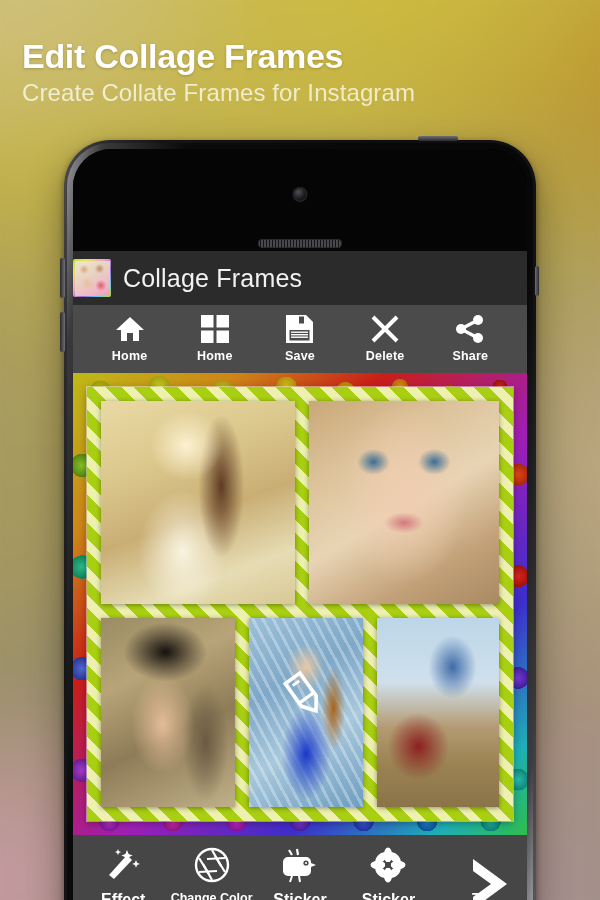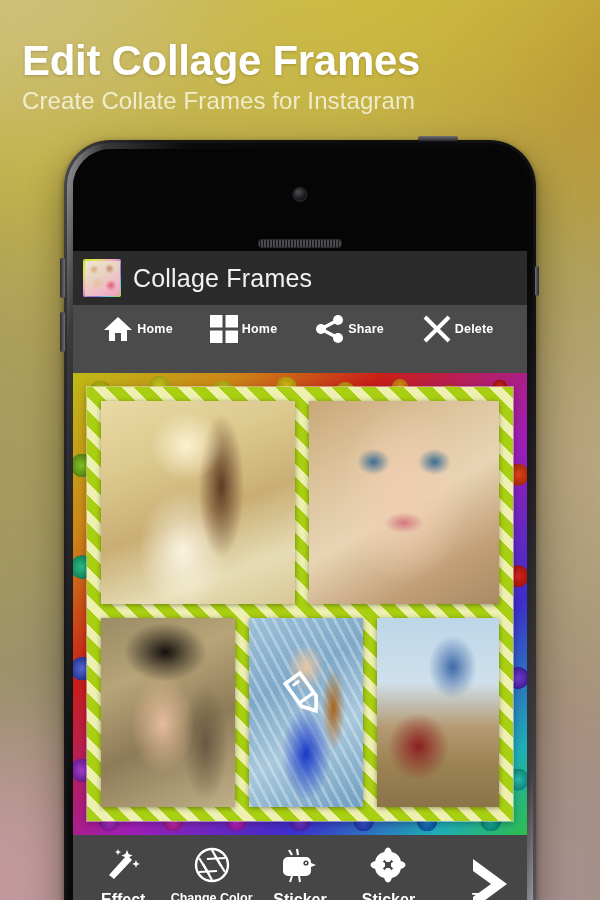--- a/index.html
+++ b/index.html
@@ -25,21 +25,21 @@
       radial-gradient(ellipse 340px 300px at 6% 92%, #c79ba4 0%, rgba(199,155,164,0) 66%),
       radial-gradient(ellipse 420px 300px at 55% 99%,#b98fa0 0%, rgba(185,143,160,0) 66%),
       radial-gradient(ellipse 340px 320px at 98% 95%,#9f8f86 0%, rgba(159,143,134,0) 66%),
       linear-gradient(165deg, #cdc078 0%, #c2b24a 22%, #a89a55 45%, #9a8f6a 62%, #a8907f 80%, #b093a0 100%);
     filter: blur(26px);
   }
 
   
   .promo { position: absolute; left: 22px; top: 38px; z-index: 6; }
   .promo-title {
-    font-size: 42px; font-weight: bold; color: #ffffff;
+    font-size: 34px; font-weight: bold; color: #ffffff;
     letter-spacing: -0.3px; line-height: 1.08;
     text-shadow: 0 1px 3px rgba(60,50,10,0.28);
   }
   .promo-sub {
     margin-top: 5px;
     font-size: 24px; font-weight: 300; color: rgba(255,255,248,0.74);
     letter-spacing: 0.1px; line-height: 1.1; white-space: nowrap;
   }
 
   
@@ -94,21 +94,21 @@
     width: 84px; height: 9px; border-radius: 5px;
     background: repeating-linear-gradient(90deg,#4a4a4e 0 1.5px,#141416 1.5px 3px);
     box-shadow: inset 0 0 0 1px #2a2a2d;
   }
 
   
   .screen { position: relative; height: 684px; background: #3f3f3f; overflow: hidden; }
 
   .appbar {
     height: 54px; background: #2b2b2b;
-    display: flex; align-items: center; padding-left: 10px; gap: 12px;
+    display: flex; align-items: center; gap: 12px;
   }
   .app-icon {
     width: 38px; height: 38px; flex: none; border-radius: 2px;
     padding: 1.5px;
     background: linear-gradient(135deg,#b8e02a 0%,#e8e45a 18%,#f0a8c8 40%,#9b6bd8 62%,#6bc8e8 82%,#b8e02a 100%);
   }
   .app-icon-inner {
     width: 100%; height: 100%; border-radius: 1px;
     background:
       radial-gradient(circle 7px at 26% 24%, #d8a878 0%, rgba(216,168,120,0) 70%),
@@ -118,21 +118,21 @@
       linear-gradient(150deg,#efe6d2 0%,#e8d4c0 40%,#f0b8c8 75%,#e8a0b4 100%);
   }
   .app-title { color: #f2f2f2; font-size: 25px; font-weight: 400; letter-spacing: 0.2px; }
 
   .topbar {
     height: 68px; background: #4b4b4b;
     display: flex; align-items: flex-start; justify-content: space-around;
     padding: 8px 14px 0;
   }
   .tb-item {
-    display: flex; flex-direction: row; align-items: center; gap: 4px;
+    display: flex; flex-direction: column; align-items: center; gap: 4px;
     width: 74px; cursor: pointer;
   }
   .tb-ico { height: 32px; display: flex; align-items: center; justify-content: center; }
   .tb-ico svg { display: block; }
   .tb-lab { color: #fff; font-size: 12.5px; font-weight: bold; letter-spacing: 0.2px; }
 
   
   .canvas { position: relative; height: 462px; overflow: hidden; }
   .candy {
     position: absolute; inset: 0;
@@ -304,40 +304,53 @@
             <svg width="28" height="28" viewBox="0 0 28 28">
               <rect x="0" y="0" width="12.5" height="12.5" fill="#fff"></rect>
               <rect x="15.5" y="0" width="12.5" height="12.5" fill="#fff"></rect>
               <rect x="0" y="15.5" width="12.5" height="12.5" fill="#fff"></rect>
               <rect x="15.5" y="15.5" width="12.5" height="12.5" fill="#fff"></rect>
             </svg>
           </div>
           <div class="tb-lab">Home</div>
         </div>
 
+        <div class="tb-item">
+          <div class="tb-ico">
+            <svg width="27" height="28" viewBox="0 0 27 28">
+              <path d="M0 0 H20 L27 7 V28 H0 Z" fill="#fff"></path>
+              <rect x="13" y="1.5" width="5" height="7" fill="#4b4b4b"></rect>
+              <rect x="3.5" y="15" width="20" height="10.5" fill="#4b4b4b"></rect>
+              <rect x="5" y="16.5" width="17" height="1.4" fill="#fff"></rect>
+              <rect x="5" y="19" width="17" height="1.4" fill="#fff"></rect>
+              <rect x="5" y="21.5" width="17" height="1.4" fill="#fff"></rect>
+            </svg>
+          </div>
+          <div class="tb-lab">Save</div>
+        </div>
+
+        <div class="tb-item">
+          <div class="tb-ico">
+            <svg width="28" height="28" viewBox="0 0 28 28">
+              <path d="M2 2 L26 26 M26 2 L2 26" stroke="#fff" stroke-width="4" fill="none"></path>
+            </svg>
+          </div>
+          <div class="tb-lab">Delete</div>
+        </div>
 
         <div class="tb-item">
           <div class="tb-ico">
             <svg width="28" height="28" viewBox="0 0 28 28">
               <circle cx="22" cy="5" r="5" fill="#fff"></circle>
               <circle cx="22" cy="23" r="5" fill="#fff"></circle>
               <circle cx="5" cy="14" r="5" fill="#fff"></circle>
               <path d="M5 14 L22 5 M5 14 L22 23" stroke="#fff" stroke-width="3.4" fill="none"></path>
             </svg>
           </div>
           <div class="tb-lab">Share</div>
-        </div>
-
-        <div class="tb-item">
-          <div class="tb-ico">
-            <svg width="28" height="28" viewBox="0 0 28 28">
-              <path d="M2 2 L26 26 M26 2 L2 26" stroke="#fff" stroke-width="4" fill="none"></path>
-            </svg>
-          </div>
-          <div class="tb-lab">Delete</div>
         </div>
 
       </div>
 
       <div class="canvas">
         <div class="candy"></div>
 
         <div class="frame">
           <div class="frame-row top">
             <div class="cell c1 ph1"></div>

